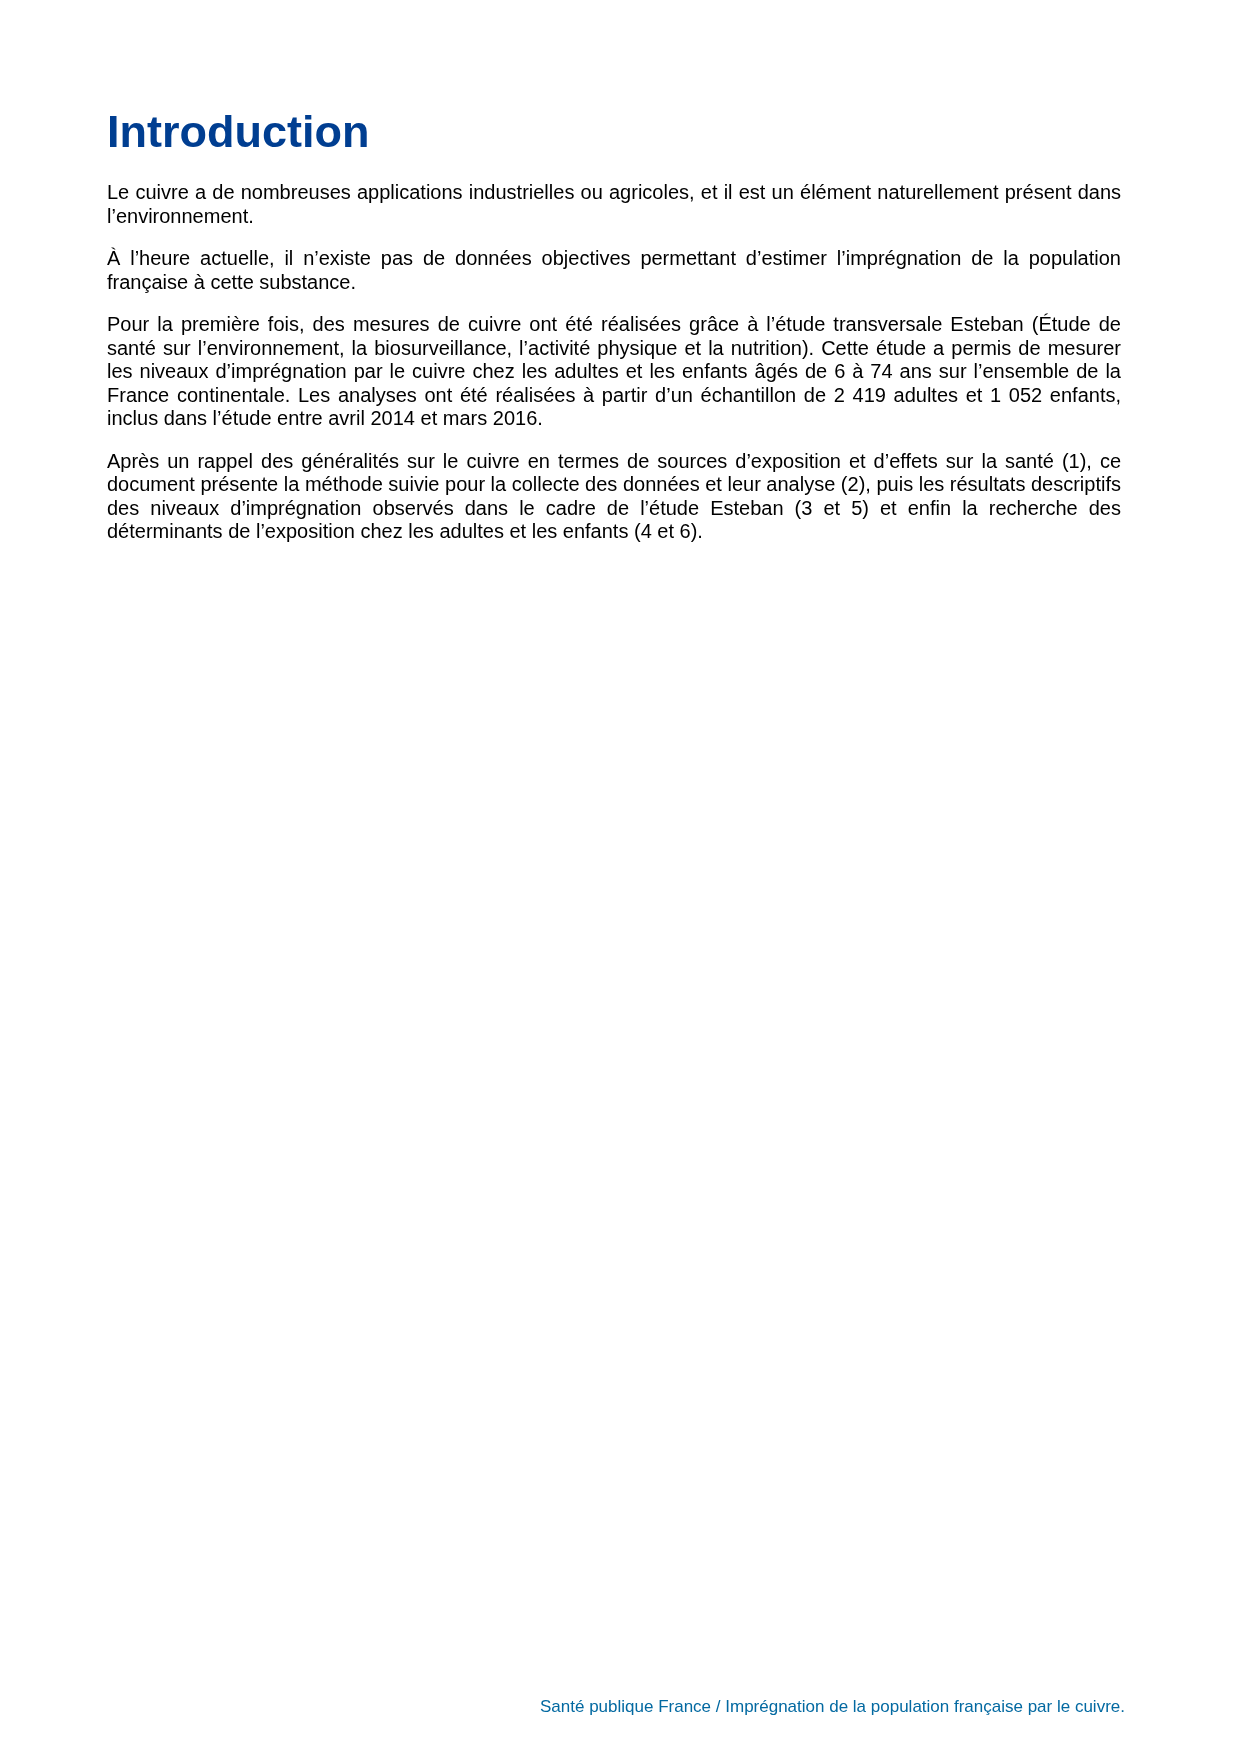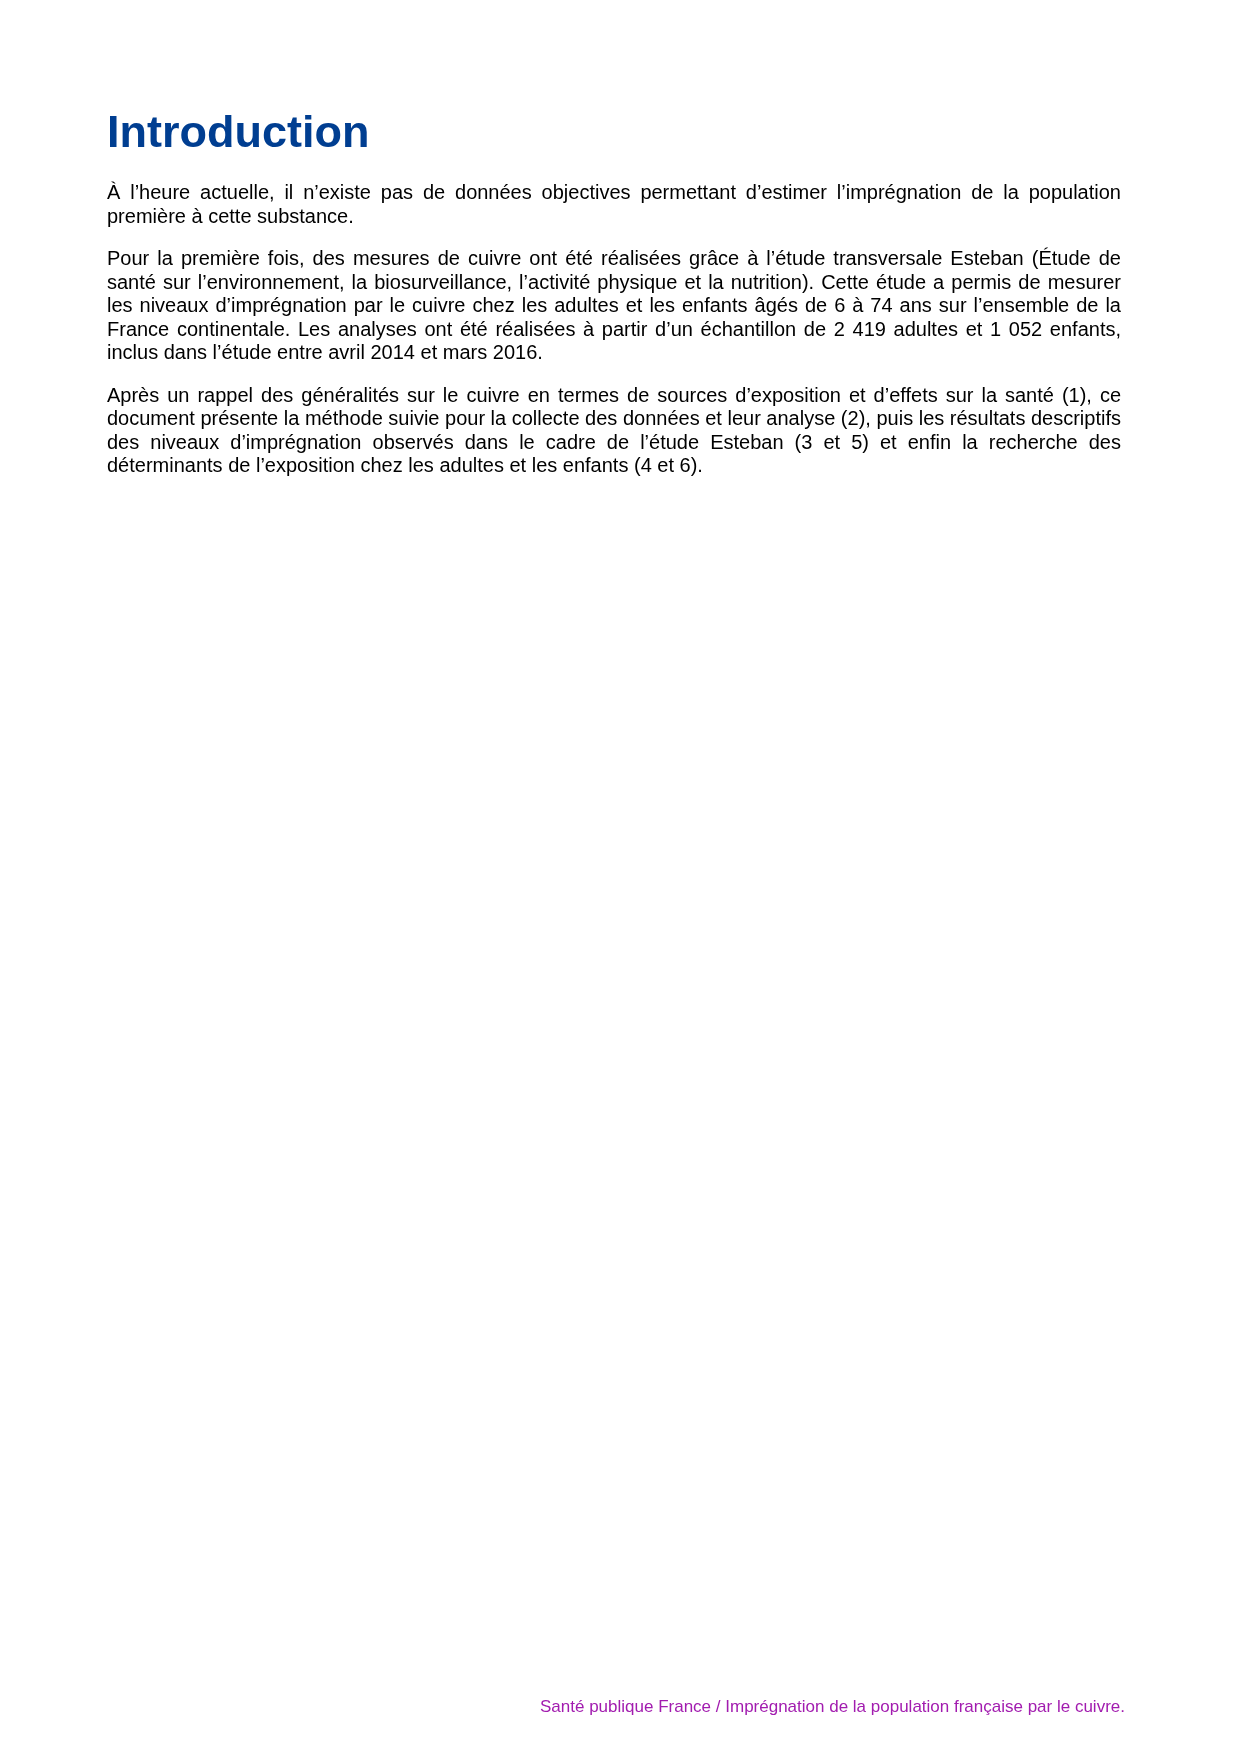--- a/index.html
+++ b/index.html
@@ -37,32 +37,33 @@
     text-align: justify;
     color: #000000;
   }
   .page-footer {
     position: absolute;
     right: 116px;
     bottom: 37px;
     text-align: right;
     font-size: 17px;
     line-height: 22px;
-    color: #a21caf;
+    color: #0369a1;
   }
 </style>
 </head>
 <body>
 
 <div class="page">
   <main class="content">
     <h1 class="page-title">Introduction</h1>
 
+    <p class="body-paragraph">Le cuivre a de nombreuses applications industrielles ou agricoles, et il est un élément naturellement présent dans l’environnement.</p>
 
-    <p class="body-paragraph">À l’heure actuelle, il n’existe pas de données objectives permettant d’estimer l’imprégnation de la population première à cette substance.</p>
+    <p class="body-paragraph">À l’heure actuelle, il n’existe pas de données objectives permettant d’estimer l’imprégnation de la population française à cette substance.</p>
 
     <p class="body-paragraph">Pour la première fois, des mesures de cuivre ont été réalisées grâce à l’étude transversale Esteban (Étude de santé sur l’environnement, la biosurveillance, l’activité physique et la nutrition). Cette étude a permis de mesurer les niveaux d’imprégnation par le cuivre chez les adultes et les enfants âgés de 6 à 74 ans sur l’ensemble de la France continentale. Les analyses ont été réalisées à partir d’un échantillon de 2 419 adultes et 1 052 enfants, inclus dans l’étude entre avril 2014 et mars 2016.</p>
 
     <p class="body-paragraph">Après un rappel des généralités sur le cuivre en termes de sources d’exposition et d’effets sur la santé (1), ce document présente la méthode suivie pour la collecte des données et leur analyse (2), puis les résultats descriptifs des niveaux d’imprégnation observés dans le cadre de l’étude Esteban (3 et 5) et enfin la recherche des déterminants de l’exposition chez les adultes et les enfants (4 et 6).</p>
   </main>
 
   <footer class="page-footer">
     <div>Santé publique France / Imprégnation de la population française par le cuivre.</div>
   </footer>
 </div>

